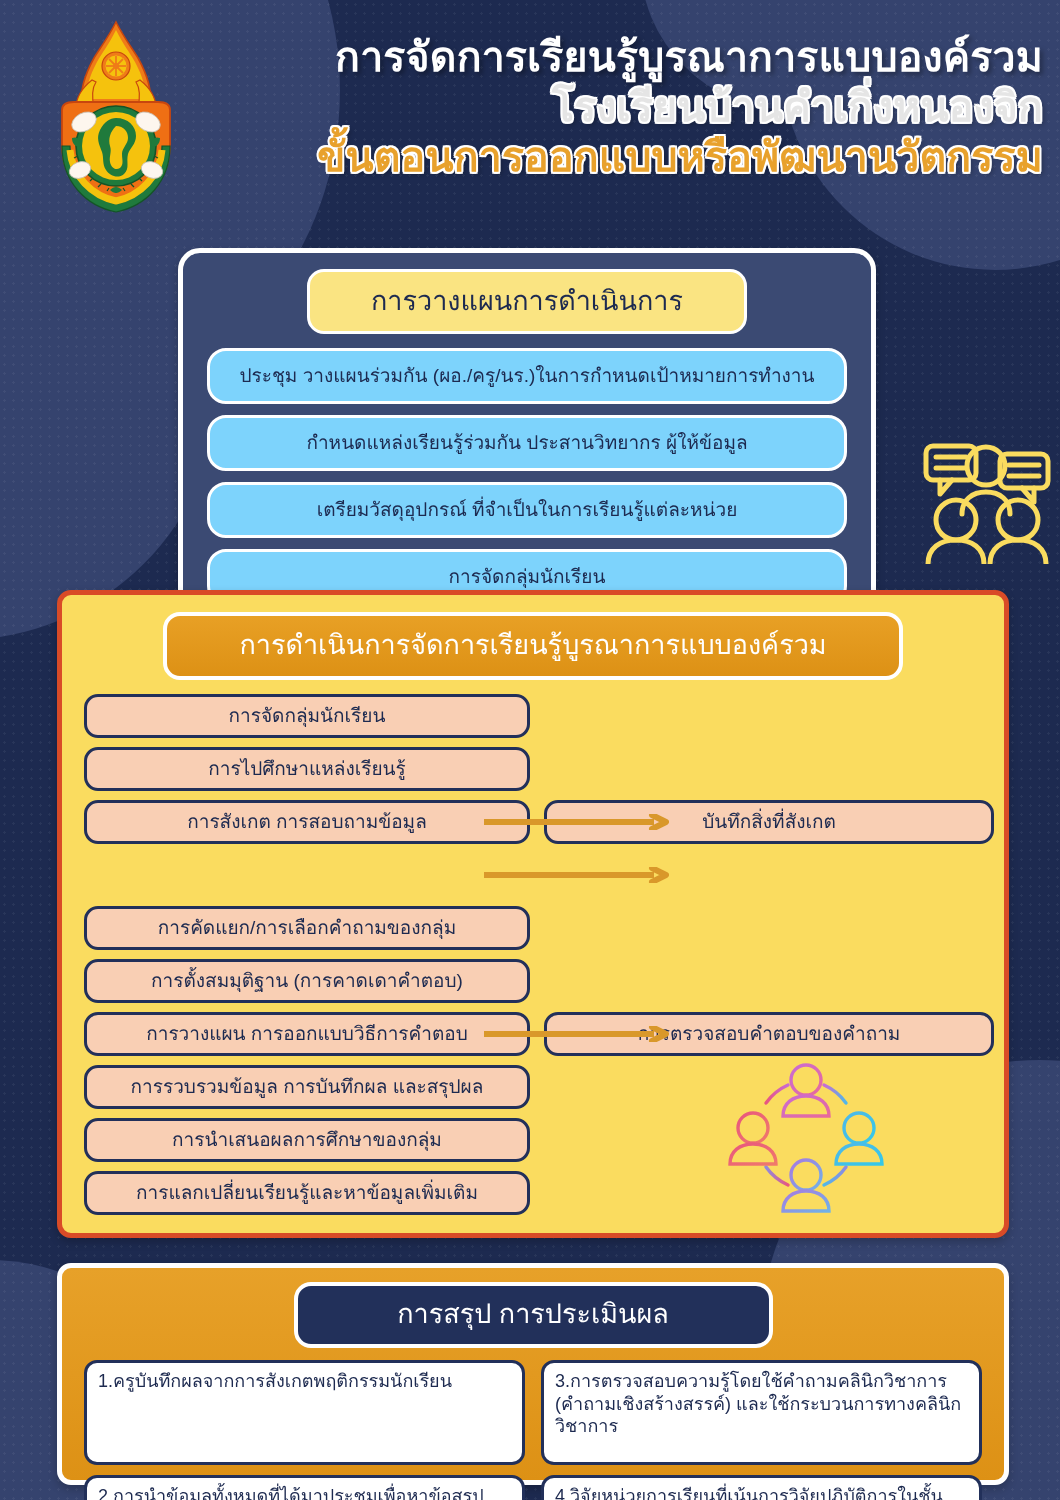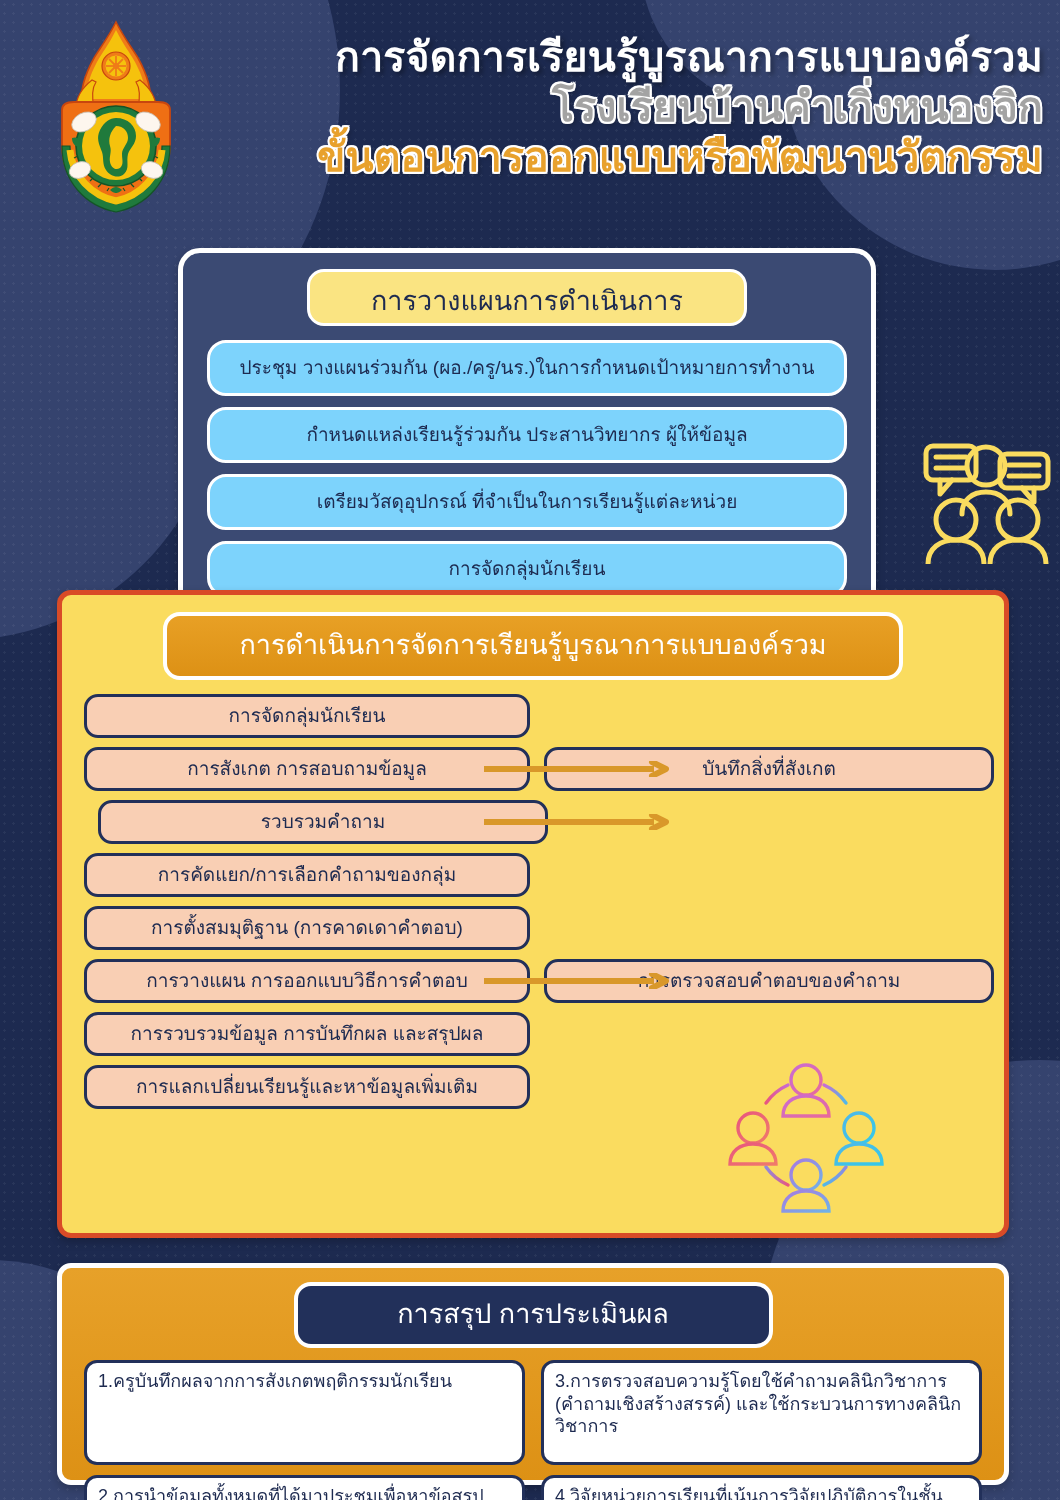--- a/index.html
+++ b/index.html
@@ -73,21 +73,21 @@
   .title-line {
     font-weight: bold;
     line-height: 1.22;
     letter-spacing: 0.2px;
     text-shadow:
        2px 0 0 #fff, -2px 0 0 #fff, 0 2px 0 #fff, 0 -2px 0 #fff,
        1.6px 1.6px 0 #fff, -1.6px 1.6px 0 #fff, 1.6px -1.6px 0 #fff, -1.6px -1.6px 0 #fff,
        3px 3px 5px rgba(0,0,0,0.30);
   }
   #title-1 { font-size: 41px; color: #ffffff; text-shadow: 3px 3px 5px rgba(0,0,0,0.35); }
-  #title-2 { font-size: 41px; color: #a3a3a3; }
+  #title-2 { font-size: 41px; color: #e5e5e5; }
   #title-3 { font-size: 41px; color: #e8a12c; }
 
   
   #panel-planning {
     position: absolute;
     left: 178px;
     top: 248px;
     width: 698px;
     border: 5px solid #ffffff;
     border-radius: 22px;
@@ -97,21 +97,21 @@
   }
   #planning-heading {
     margin: 0 auto 14px auto;
     width: 440px;
     background: #fae482;
     border: 3px solid #ffffff;
     border-radius: 17px;
     color: #1d2a50;
     font-size: 27px;
     text-align: center;
-    padding: 7px 0 1px 0;
+    padding: 7px 0 9px 0;
   }
   .planning-item {
     background: #7dd3fc;
     border: 3px solid #ffffff;
     border-radius: 19px;
     color: #1d2a50;
     font-size: 19px;
     text-align: center;
     padding: 9px 10px 11px 10px;
     margin-bottom: 11px;
@@ -354,32 +354,34 @@
 
   <div id="panel-implement">
     <div id="implement-heading">การดำเนินการจัดการเรียนรู้บูรณาการแบบองค์รวม</div>
 
     <div id="implement-rows">
 
       <div class="imp-row">
         <div class="imp-box imp-left">การจัดกลุ่มนักเรียน</div>
       </div>
 
+      <div class="imp-row">
+        <div class="imp-box imp-left">การไปศึกษาแหล่งเรียนรู้</div>
+      </div>
 
       <div class="imp-row">
         <div class="imp-box imp-left">การสังเกต การสอบถามข้อมูล</div>
         <div class="imp-box imp-right">บันทึกสิ่งที่สังเกต</div>
         <svg class="imp-arrow" viewBox="0 0 185 16">
           <line x1="0" y1="8" x2="170" y2="8" stroke="#d9982a" stroke-width="6"></line>
           <path d="M168 1 L182 8 L168 15" fill="none" stroke="#d9982a" stroke-width="6" stroke-linecap="round" stroke-linejoin="round"></path>
         </svg>
       </div>
 
       <div class="imp-row">
-        <div class="imp-box imp-right">รวบรวมคำถาม</div>
         <svg class="imp-arrow" viewBox="0 0 185 16">
           <line x1="0" y1="8" x2="170" y2="8" stroke="#d9982a" stroke-width="6"></line>
           <path d="M168 1 L182 8 L168 15" fill="none" stroke="#d9982a" stroke-width="6" stroke-linecap="round" stroke-linejoin="round"></path>
         </svg>
       </div>
 
       <div class="imp-row">
         <div class="imp-box imp-left">การคัดแยก/การเลือกคำถามของกลุ่ม</div>
       </div>
 
@@ -393,20 +395,23 @@
         <svg class="imp-arrow" viewBox="0 0 185 16">
           <line x1="0" y1="8" x2="170" y2="8" stroke="#d9982a" stroke-width="6"></line>
           <path d="M168 1 L182 8 L168 15" fill="none" stroke="#d9982a" stroke-width="6" stroke-linecap="round" stroke-linejoin="round"></path>
         </svg>
       </div>
 
       <div class="imp-row">
         <div class="imp-box imp-left">การรวบรวมข้อมูล การบันทึกผล และสรุปผล</div>
       </div>
 
+      <div class="imp-row">
+        <div class="imp-box imp-left">การนำเสนอผลการศึกษาของกลุ่ม</div>
+      </div>
 
       <div class="imp-row">
         <div class="imp-box imp-left">การแลกเปลี่ยนเรียนรู้และหาข้อมูลเพิ่มเติม</div>
       </div>
 
     </div>
 
     <div id="circle-people-icon">
       <svg viewBox="0 0 160 160" width="160" height="160">
         <defs>

